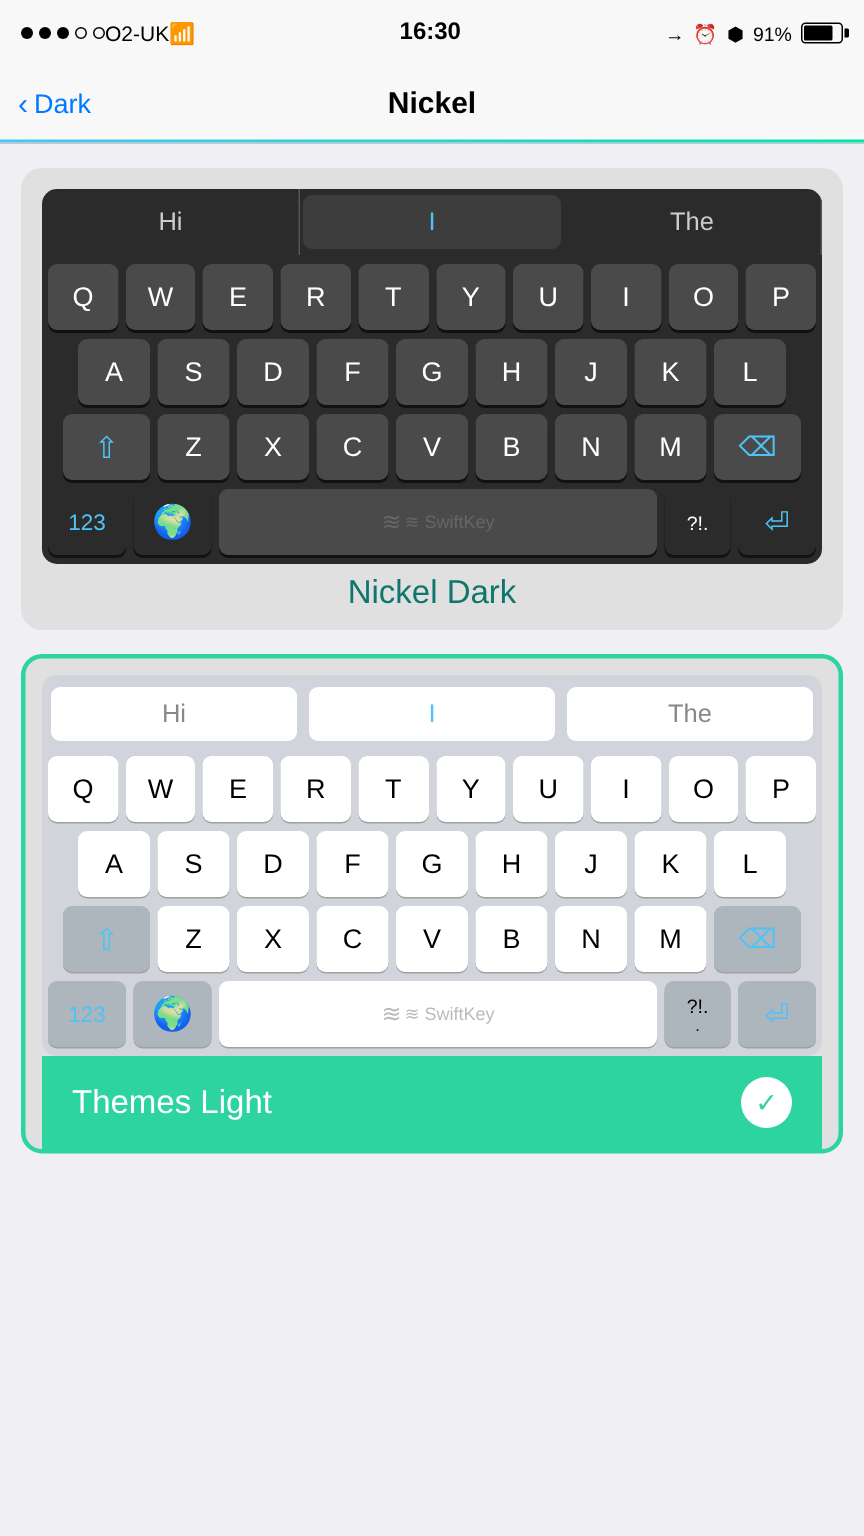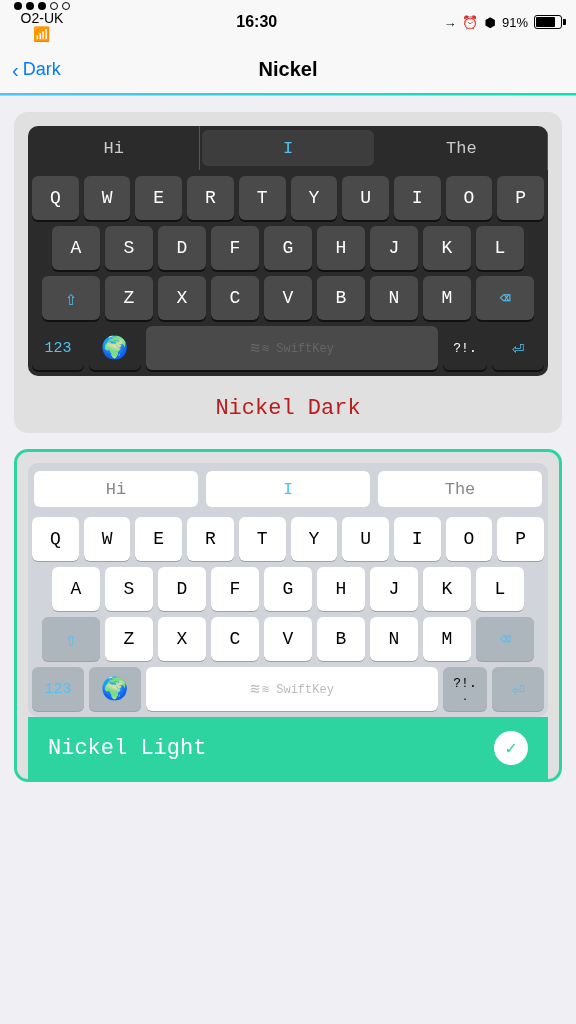--- a/index.html
+++ b/index.html
@@ -22,21 +22,20 @@
       justify-content: space-between;
       padding: 0 14px;
       font-size: 14px;
       font-weight: 500;
       color: #000;
     }
     .status-left {
       display: flex;
       align-items: center;
       gap: 0;
-      flex-direction: column;
     }
     .status-dots { display: flex; gap: 4px; align-items: center; }
     .dot { width: 8px; height: 8px; border-radius: 50%; background: #000; }
     .dot.empty { background: transparent; border: 1.5px solid #000; }
     .status-center { font-size: 16px; font-weight: 600; }
     .status-right { display: flex; align-items: center; gap: 6px; font-size: 13px; }
     .battery {
       width: 28px; height: 14px; border: 1.5px solid #000; border-radius: 3px;
       position: relative; display: flex; align-items: center; padding: 1px;
     }
@@ -84,31 +83,30 @@
       flex-direction: column;
       gap: 16px;
     }
 
     
     .theme-card {
       border-radius: 14px;
       overflow: hidden;
       background: #e0e0e0;
       padding: 14px 14px 0 14px;
-      font-family: Liberation Mono, monospace;
     }
     .theme-card.selected {
       border: 3px solid #2dd4a0;
       padding: 11px 11px 0 11px;
     }
     .theme-card .card-label {
       font-size: 22px;
-      color: #b91c1c;
+      color: #0f766e;
       text-align: center;
-      padding: 20px 0 12px;
+      padding: 6px 0 12px;
       background: #e0e0e0;
     }
     .theme-card.selected .card-label {
       background: #2dd4a0;
       color: #fff;
       font-size: 22px;
       font-weight: 500;
       padding: 14px 20px 14px;
       display: flex;
       align-items: center;
@@ -371,18 +369,18 @@
           <span class="swiftkey-logo" style="color:#bbb; font-size:12px;">≋ SwiftKey</span>
         </div>
         <div class="key-punct" style="background:#adb5bd; color:#000; box-shadow:0 1px 0 #a0a0a0; border-radius:6px; height:44px; width:44px; display:flex; align-items:center; justify-content:center; flex-direction:column; font-size:13px;">
             <span>?!.</span>
             <span style="font-size:11px;">.</span>
           </div>
         <div class="key-enter" style="background:#adb5bd; color:#4fc3f7; box-shadow:0 1px 0 #a0a0a0; border-radius:6px; height:44px; width:52px; display:flex; align-items:center; justify-content:center; font-size:20px;">⏎</div>
       </div>
     </div>
     <div class="card-label">
-      <span>Nickel Light</span>
+      <span>Themes Light</span>
       <div class="check-icon">✓</div>
     </div>
   </div>
 
 </div>
 
 </body></html>

